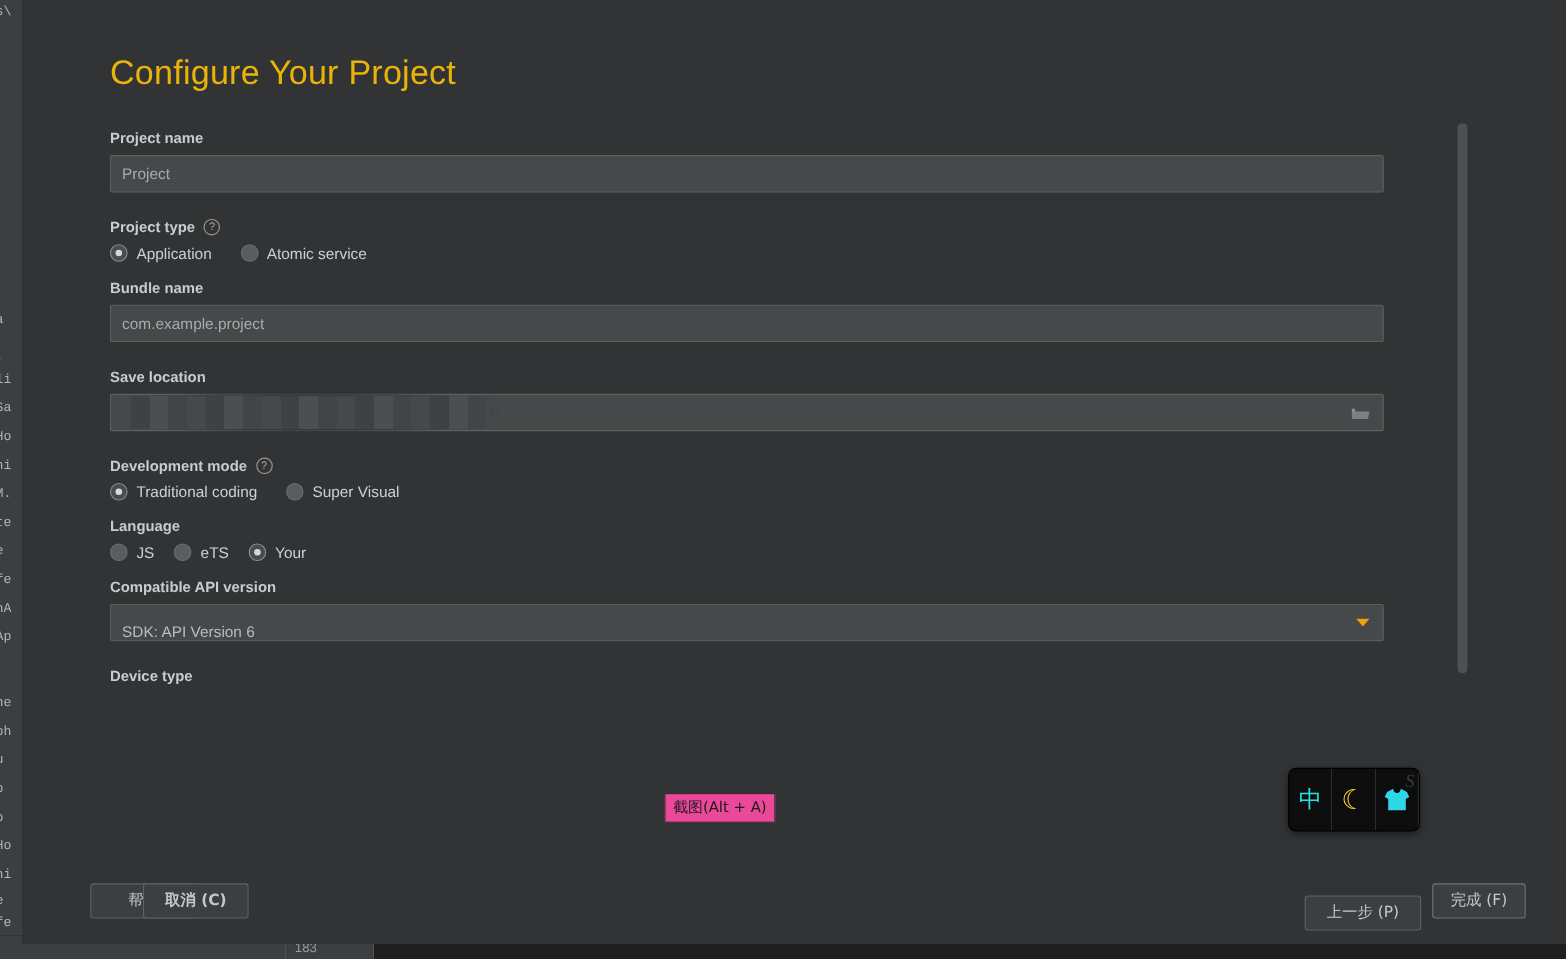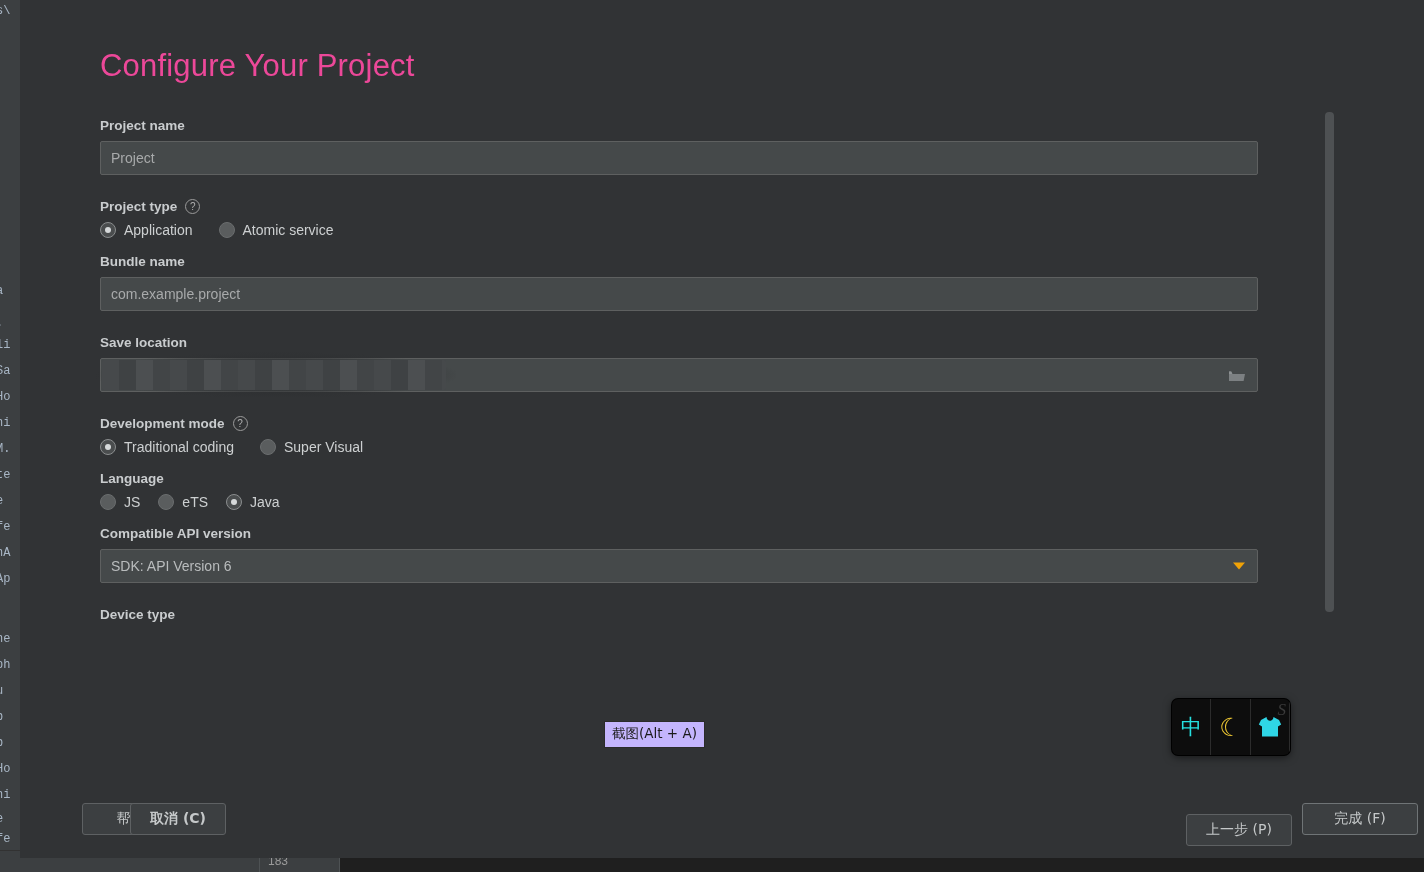--- a/index.html
+++ b/index.html
@@ -60,21 +60,21 @@
   }
   .close-btn svg { display: block; }
 
   
   .dlg-body { position: relative; flex: 1 1 auto; overflow: hidden; background: #313335; }
 
   .content { position: absolute; left: 0; top: 0; right: 0; bottom: 0; }
 
   .page-title {
     position: absolute; left: 80px; top: 48px;
-    font-size: 31px; color: #ec4899; font-weight: 400; letter-spacing: .2px;
+    font-size: 31px; color: #eab308; font-weight: 400; letter-spacing: .2px;
   }
 
   .form { position: absolute; left: 80px; top: 118px; width: 1158px; }
 
   .field-label {
     font-size: 13.5px; font-weight: bold; color: #c9ccce;
     display: flex; gap: 8px;
     margin-bottom: 8px;
   }
   .help-icon {
@@ -139,21 +139,21 @@
   .radio.checked::after {
     content: ""; width: 6px; height: 6px; border-radius: 50%;
     background: #d6d9da;
   }
   .radio-label { font-size: 14px; color: #cdd0d1; }
 
   .select {
     width: 1158px; height: 34px; background: #45494a;
     border: 1px solid #5e6060; border-radius: 2px;
     color: #b9bcbd; font-size: 14px;
-    display: flex; align-items: center; padding: 0 10px;
+    display: flex; align-items: flex-end; padding: 0 10px;
     position: relative; cursor: pointer;
   }
   .select .chev {
     position: absolute; right: 12px; top: 50%; transform: translateY(-50%);
     width: 0; height: 0;
     border-left: 6px solid transparent; border-right: 6px solid transparent;
     border-top: 7px solid #f0a207;
   }
 
   .spacer-24 { height: 24px; }
@@ -187,21 +187,21 @@
   .tb-moon { color: #f2cb33; font-size: 25px; line-height: 1; }
   .tb-shirt svg { display: block; }
   .float-toolbar .watermark {
     position: absolute; right: 4px; top: 1px;
     font-size: 17px; color: #3a3a3a; font-style: italic;
     font-family: "Liberation Serif", serif; pointer-events: none;
   }
 
   .tooltip {
     position: absolute; left: 604px; top: 721px;
-    background: #c4b5fd; border: 1px solid #2b2b2b;
+    background: #ec4899; border: 1px solid #2b2b2b;
     color: #1a1a1a; font-size: 13.5px;
     padding: 3px 7px 4px; white-space: nowrap;
     font-family: "DejaVu Sans", sans-serif;
   }
 
   
   .footer {
     flex: 0 0 64px; position: relative; background: #313335;
   }
   .btn {
@@ -334,21 +334,21 @@
             <label class="radio-item" style="margin-right:18px;">
               <span class="radio"></span>
               <span class="radio-label">JS</span>
             </label>
             <label class="radio-item" style="margin-right:18px;">
               <span class="radio"></span>
               <span class="radio-label">eTS</span>
             </label>
             <label class="radio-item">
               <span class="radio checked"></span>
-              <span class="radio-label">Java</span>
+              <span class="radio-label">Your</span>
             </label>
           </div>
 
           <div class="spacer-16"></div>
 
           <div class="field-label">
             <span>Compatible API version</span>
           </div>
           <div class="select">
             <span>SDK: API Version 6</span>
@@ -367,21 +367,21 @@
           <div class="scrollbar-thumb"></div>
         </div>
 
       </div>
     </div>
 
     <div class="footer">
       <div class="btn" style="left:18px;top:9px;width:97px;margin-left:44px;">帮助</div>
       <div class="btn" style="left:110px;top:9px;width:96px;font-weight:bold;">取消 (C)</div>
       <div class="btn" style="left:1166px;top:9px;width:106px;margin-top:11px;">上一步 (P)</div>
-      <div class="btn primary" style="left:1282px;top:9px;width:116px;">完成 (F)</div>
+      <div class="btn primary" style="left:1282px;top:9px;width:85px;">完成 (F)</div>
     </div>
 
   </div>
 
   <div class="tooltip">截图(Alt + A)</div>
 
   <div class="float-toolbar">
     <div class="tb-item">
       <span class="tb-cn">中</span>
     </div>

